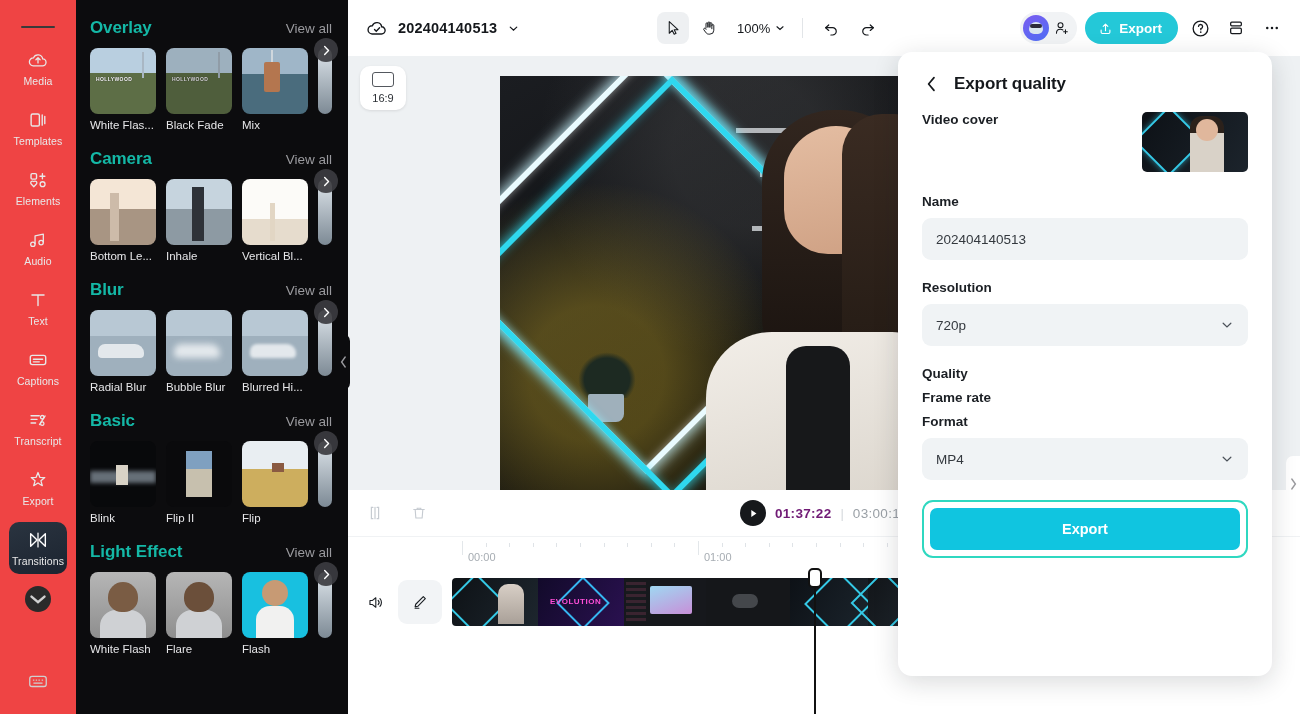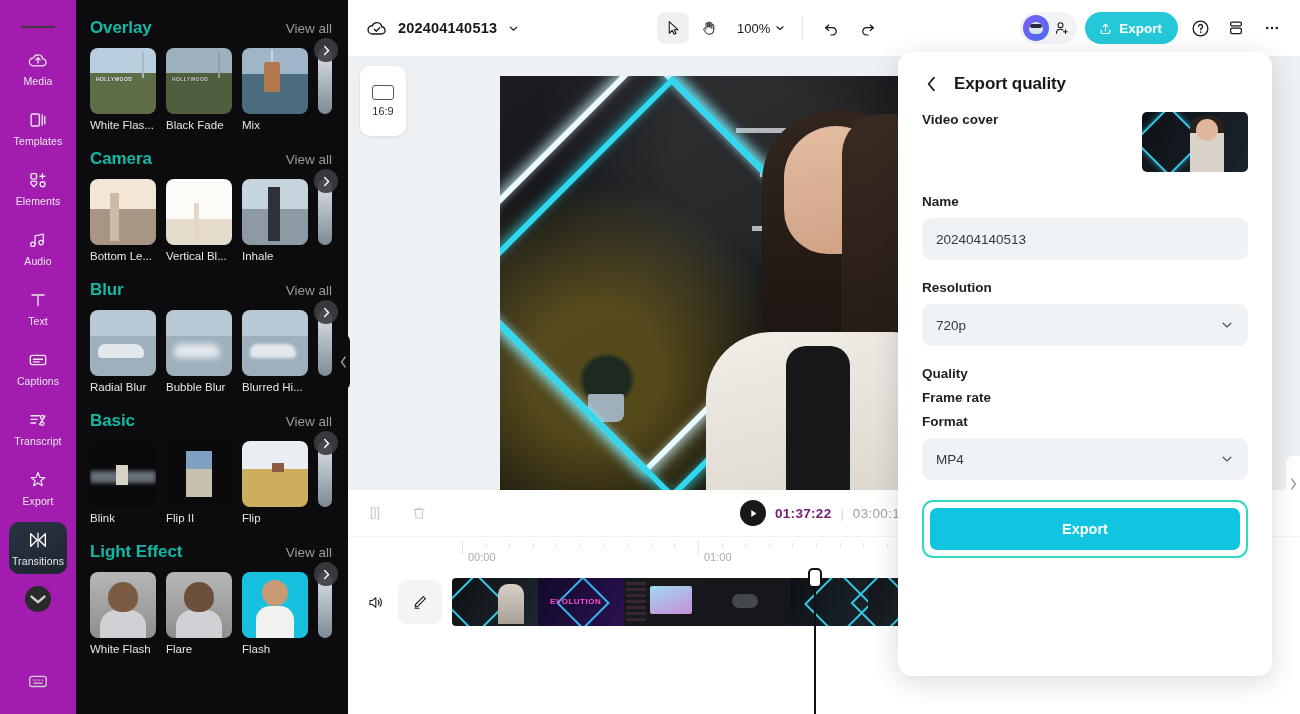--- a/index.html
+++ b/index.html
@@ -7,21 +7,21 @@
     width: 1300px; height: 714px;
     overflow: hidden;
     font-family: "Liberation Sans", sans-serif;
     background: #ffffff;
   }
   .app { position: relative; width: 1300px; height: 714px; background:#f4f6f7; }
 
   
   .rail {
     position:absolute; left:0; top:0; width:76px; height:714px;
-    background:#a21caf;
+    background:#ef4444;
     display:flex; flex-direction:column; align-items:center;
   }
   .rail-divider { width:34px; height:2px; background:#3a3a3a; border-radius:1px; margin-top:26px; }
   .rail-items { margin-top:14px; width:100%; display:flex; flex-direction:column; align-items:center; }
   .rail-item {
     width:58px; height:52px; border-radius:10px;
     display:flex; flex-direction:column; align-items:center; justify-content:center;
     gap:4px; margin-bottom:8px; cursor:pointer;
   }
   .rail-item.active { background: linear-gradient(160deg,#2a3440,#1c2430); }
@@ -152,21 +152,21 @@
     display:flex; align-items:center; gap:6px; cursor:pointer;
   }
   .icon-btn { width:28px; height:28px; display:flex; align-items:center; justify-content:center; cursor:pointer; }
 
   
   .stage {
     position:absolute; left:348px; top:56px; right:0; height:434px;
     background:#eef1f3;
   }
   .ratio-btn {
-    position:absolute; left:12px; top:10px; width:46px; height:70px; border-radius:10px;
+    position:absolute; left:12px; top:10px; width:46px; height:44px; border-radius:10px;
     background:#fff; box-shadow:0 1px 3px rgba(0,0,0,.10);
     display:flex; flex-direction:column; align-items:center; justify-content:center; gap:5px; cursor:pointer;
   }
   .ratio-box { width:22px; height:15px; border:1.6px solid #54585e; border-radius:3px; }
   .ratio-txt { font-size:11px; color:#2b2f34; }
   .video {
     position:absolute; left:152px; top:20px; width:400px; height:414px;
     background:#0f1114; overflow:hidden;
   }
   .vbg {
@@ -435,26 +435,26 @@
           <div class="sec-head">
             <span class="sec-title">Camera</span>
             <span class="sec-viewall">View all</span>
           </div>
           <div class="thumbs">
             <div class="thumb">
               <div class="thumb-img city1"></div>
               <div class="thumb-name">Bottom Le...</div>
             </div>
             <div class="thumb">
+              <div class="thumb-img city3"></div>
+              <div class="thumb-name">Inhale</div>
+            </div>
+            <div class="thumb">
               <div class="thumb-img city2"></div>
               <div class="thumb-name">Vertical Bl...</div>
-            </div>
-            <div class="thumb">
-              <div class="thumb-img city3"></div>
-              <div class="thumb-name">Inhale</div>
             </div>
             <div class="edge-peek"></div>
           </div>
           <div class="arrow-next">
             <svg viewBox="0 0 12 12">
               <path d="M4 1.6 L8.2 6 L4 10.4" stroke="#fff" stroke-width="1.5" fill="none" stroke-linecap="round" stroke-linejoin="round"></path>
             </svg>
           </div>
         </div>
         <div class="sec">

